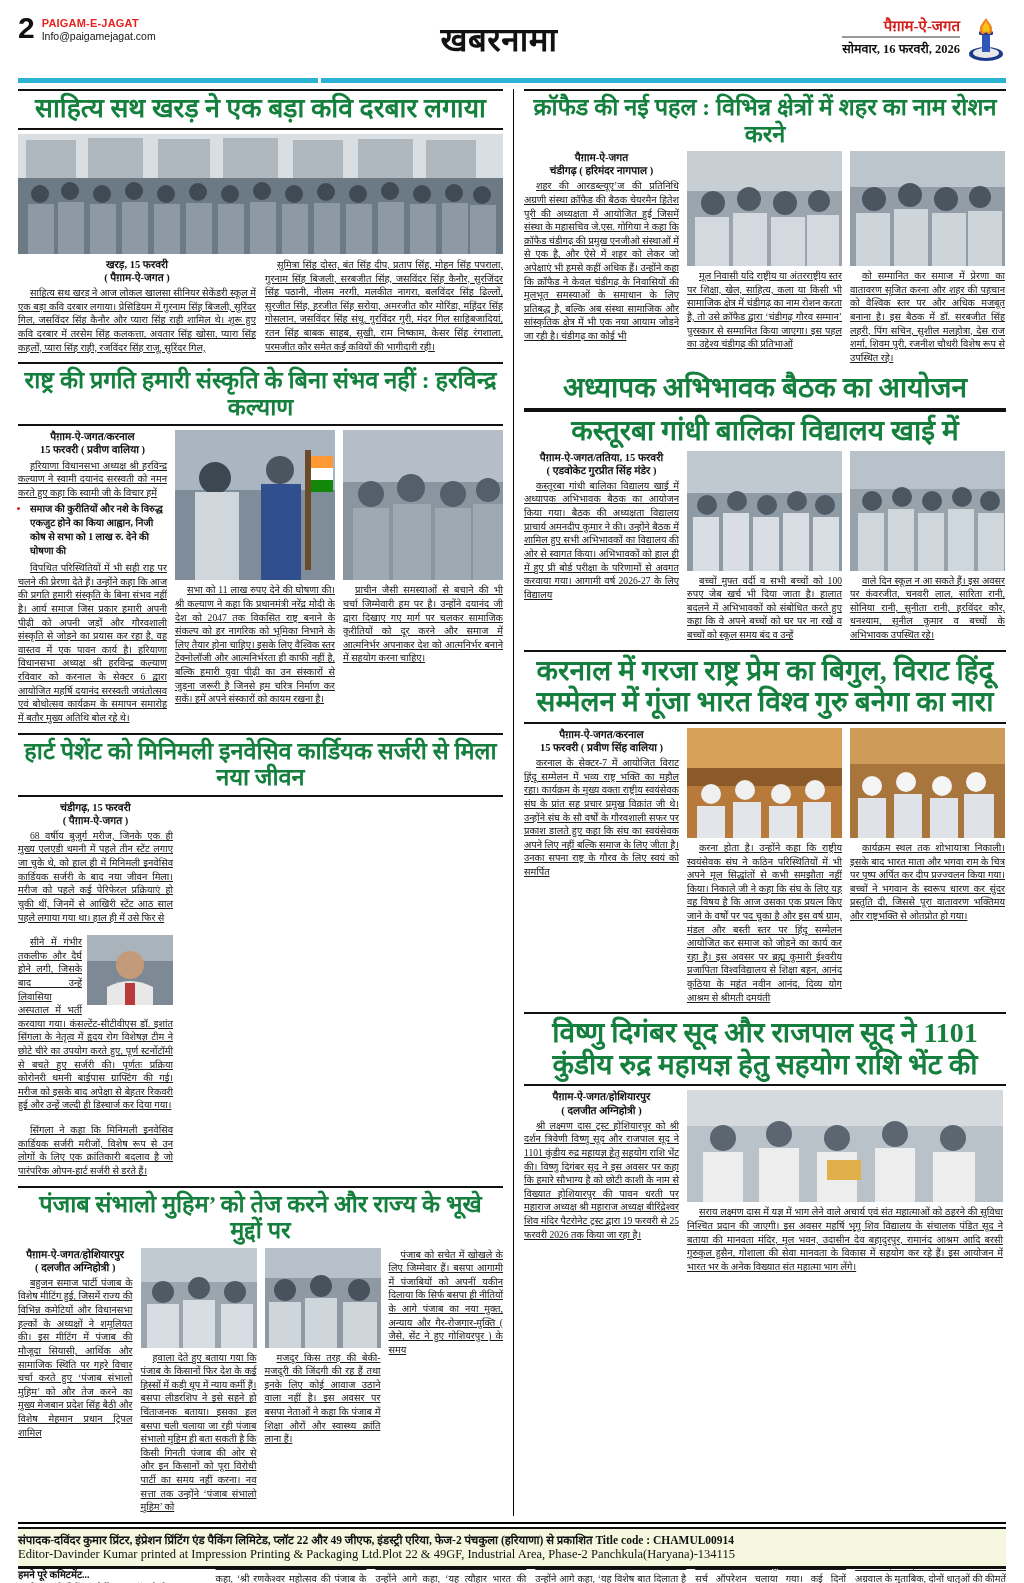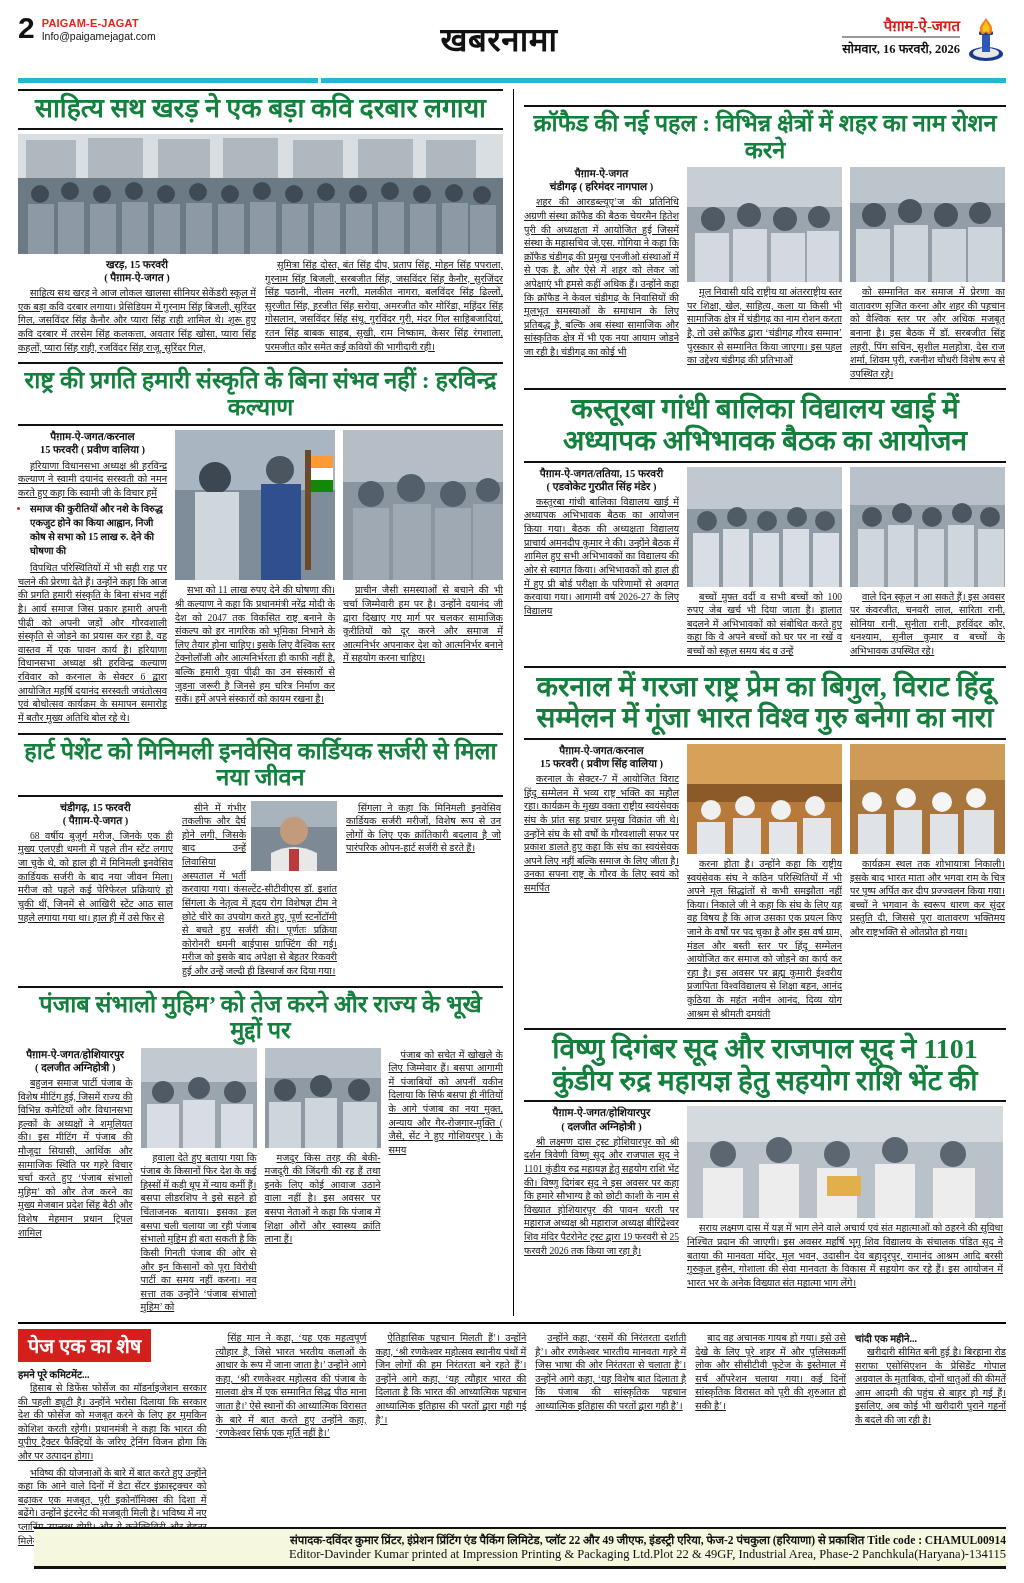--- a/index.html
+++ b/index.html
@@ -56,42 +56,42 @@
   .body-txt p { margin:0 0 2px 0; text-indent:12px;text-decoration:underline; }
 
   .photo { background:#cfd4d8; position:relative; overflow:hidden; }
   .photo.group {
     background:linear-gradient(180deg,#b9c3cc 0%,#9aa7b2 22%,#6f7f8c 55%,#55616c 100%);
   }
 
   
   .two-pane { display:flex; gap:10px; }
   .pane-left { width:485px; }
-  .pane-right { width:487px;margin-top:16px; }
+  .pane-right { width:487px; }
   .mid-rule { width:1px; background:#000; }
 
   
   .bullets { font-size:9.8px; line-height:1.4; font-weight:bold; }
   .bullets li { margin-bottom:4px; }
   .bullets ul { margin:3px 0 0 0; padding-left:12px; }
   .bullets li::marker { color:#d4201c; }
 
   
   .shesh-banner {
     background:#d4201c; color:#fff; font-family:"Liberation Serif", serif;
     font-weight:bold; font-size:20px; text-align:center; padding:3px 10px;
     display:inline-block;
   }
   .sub-h { font-weight:bold; font-size:10px; }
 
   
   .footer {
     position:absolute; left:18px; right:18px; bottom:14px;
     background:#f5f7df; border-top:2px solid #111; border-bottom:3px solid #111;
-    text-align:right; padding:3px 0 4px 0;margin-left:16px;
+    text-align:left; padding:3px 0 4px 0;
   }
   .footer .f1 { font-size:11.5px; font-weight:bold; }
   .footer .f2 { font-size:12.5px; }
   .inset-photo { float:right; width:86px; height:70px; margin:0 0 3px 5px; background:#93a0ab; }
 </style>
 </head>
 <body>
 
 <div class="page">
 
@@ -205,21 +205,21 @@
         <div class="hl c2 center">राष्ट्र की प्रगति हमारी संस्कृति के बिना संभव नहीं : हरविन्द्र कल्याण</div>
         <div style="display:flex;gap:8px;margin-top:4px;">
           <div style="width:150px;">
             <div class="byline">पैग़ाम-ऐ-जगत/करनाल</div>
             <div class="byline">15 फरवरी ( प्रवीण वालिया )</div>
             <div class="body-txt" style="margin-top:2px;">
                 <p>हरियाणा विधानसभा अध्यक्ष श्री हरविन्द्र कल्याण ने स्वामी दयानंद सरस्वती को नमन करते हुए कहा कि स्वामी जी के विचार हमें</p>
               </div>
             <div class="bullets">
               <ul>
-                  <li>समाज की कुरीतियों और नशे के विरुद्ध एकजुट होने का किया आह्वान, निजी कोष से सभा को 15 लाख रु. देने की घोषणा की</li>
+                  <li>समाज की कुरीतियों और नशे के विरुद्ध एकजुट होने का किया आह्वान, निजी कोष से सभा को 1 लाख रु. देने की घोषणा की</li>
                 </ul>
             </div>
             <div class="body-txt" style="margin-top:3px;">
                 <p>विपथित परिस्थितियों में भी सही राह पर चलने की प्रेरणा देते हैं। उन्होंने कहा कि आज की प्रगति हमारी संस्कृति के बिना संभव नहीं है। आर्य समाज जिस प्रकार हमारी अपनी पीढ़ी को अपनी जड़ों और गौरवशाली संस्कृति से जोड़ने का प्रयास कर रहा है, वह वास्तव में एक पावन कार्य है। हरियाणा विधानसभा अध्यक्ष श्री हरविन्द्र कल्याण रविवार को करनाल के सेक्टर 6 द्वारा आयोजित महर्षि दयानंद सरस्वती जयंतोत्सव एवं बोधोत्सव कार्यक्रम के समापन समारोह में बतौर मुख्य अतिथि बोल रहे थे।</p>
               </div>
           </div>
           <div style="width:160px;">
             <div class="photo" style="height:150px;">
               <svg width="160" height="150" viewBox="0 0 160 150" preserveAspectRatio="none">
                 <rect width="160" height="150" fill="#7f8c99"></rect>
@@ -260,21 +260,21 @@
             </div>
             <div class="body-txt" style="margin-top:3px;">
                 <p>प्राचीन जैसी समस्याओं से बचाने की भी चर्चा जिम्मेवारी हम पर है। उन्होंने दयानंद जी द्वारा दिखाए गए मार्ग पर चलकर सामाजिक कुरीतियों को दूर करने और समाज में आत्मनिर्भर अपनाकर देश को आत्मनिर्भर बनाने में सहयोग करना चाहिए।</p>
               </div>
           </div>
         </div>
       </div>
 
       <div style="margin-top:6px;">
         <div class="hl c2 center">हार्ट पेशेंट को मिनिमली इनवेसिव कार्डियक सर्जरी से मिला नया जीवन</div>
-        <div style="display:flex;gap:9px;margin-top:4px;">
+        <div style="display:flex;gap:9px;margin-top:4px;flex-direction:column;">
           <div style="width:155px;">
             <div class="byline">चंडीगढ़, 15 फरवरी</div>
             <div class="byline">( पैग़ाम-ऐ-जगत )</div>
             <div class="body-txt" style="margin-top:2px;">
                 <p>68 वर्षीय बुजुर्ग मरीज, जिनके एक ही मुख्य एलएडी धमनी में पहले तीन स्टेंट लगाए जा चुके थे, को हाल ही में मिनिमली इनवेसिव कार्डियक सर्जरी के बाद नया जीवन मिला।
 मरीज को पहले कई पेरिफेरल प्रक्रियाएं हो चुकी थीं, जिनमें से आखिरी स्टेंट आठ साल पहले लगाया गया था। हाल ही में उसे फिर से</p>
               </div>
           </div>
           <div style="width:155px;">
             <div class="inset-photo">
@@ -417,22 +417,22 @@
               </svg>
             </div>
             <div class="body-txt" style="margin-top:3px;">
                 <p>को सम्मानित कर समाज में प्रेरणा का वातावरण सृजित करना और शहर की पहचान को वैश्विक स्तर पर और अधिक मजबूत बनाना है। इस बैठक में डॉ. सरबजीत सिंह लहरी, पिंग सचिन, सुशील मलहोत्रा, देस राज शर्मा, शिवम पुरी, रजनीश चौधरी विशेष रूप से उपस्थित रहे।</p>
               </div>
           </div>
         </div>
       </div>
 
       <div style="margin-top:6px;">
+        <div class="hl big center" style="border-top:none;padding-top:0;">अध्यापक अभिभावक बैठक का आयोजन</div>
         <div class="hl big center" style="border-bottom:none;padding-bottom:0;">कस्तूरबा गांधी बालिका विद्यालय खाई में</div>
-        <div class="hl big center" style="border-top:none;padding-top:0;">अध्यापक अभिभावक बैठक का आयोजन</div>
         <div style="display:flex;gap:8px;margin-top:4px;">
           <div style="width:155px;">
             <div class="byline">पैग़ाम-ऐ-जगत/ततिया, 15 फरवरी</div>
             <div class="byline">( एडवोकेट गुरप्रीत सिंह मंडेर )</div>
             <div class="body-txt" style="margin-top:2px;">
                 <p>कस्तूरबा गांधी बालिका विद्यालय खाई में अध्यापक अभिभावक बैठक का आयोजन किया गया। बैठक की अध्यक्षता विद्यालय प्राचार्य अमनदीप कुमार ने की। उन्होंने बैठक में शामिल हुए सभी अभिभावकों का विद्यालय की ओर से स्वागत किया। अभिभावकों को हाल ही में हुए प्री बोर्ड परीक्षा के परिणामों से अवगत करवाया गया। आगामी वर्ष 2026-27 के लिए विद्यालय</p>
               </div>
           </div>
           <div style="width:155px;">
             <div class="photo" style="height:120px;">

